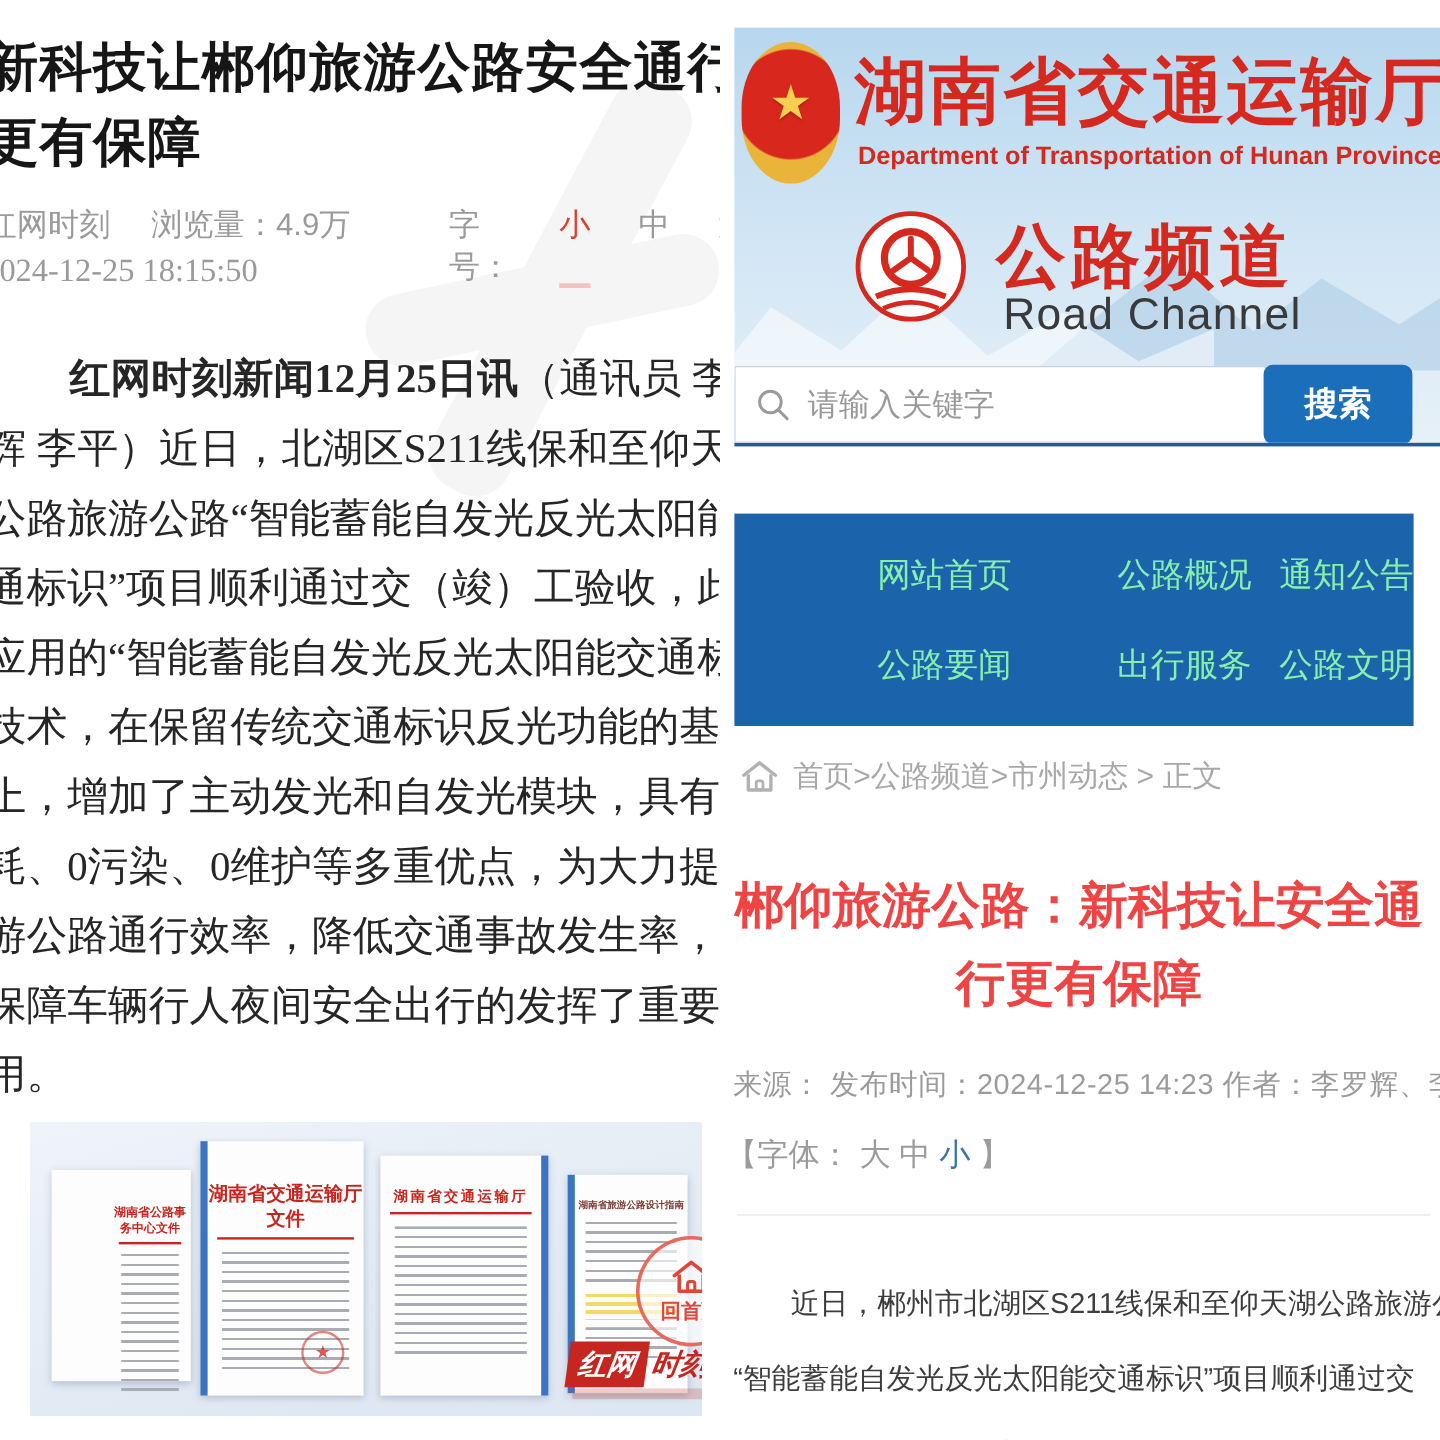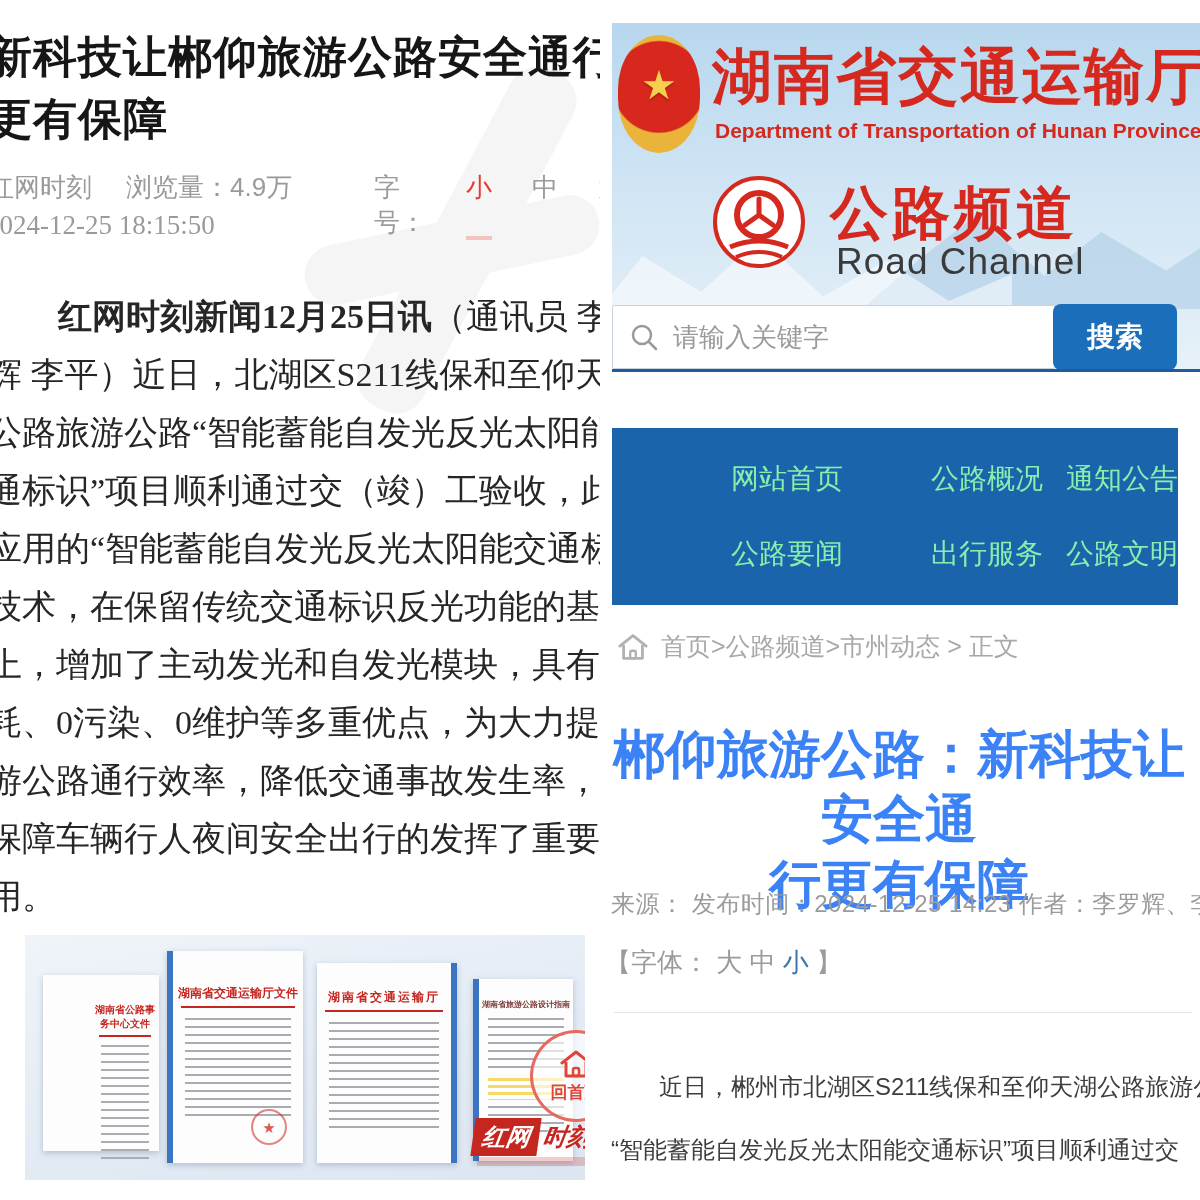--- a/index.html
+++ b/index.html
@@ -74,21 +74,21 @@
   .search-btn { position:absolute; left:441px; top:281px; width:124px; height:66px; background:#1b6fba;
     border:none; border-radius:8px; color:#fff; font-size:28px; font-weight:bold;
     font-family:"Liberation Sans", sans-serif; }
   .nav-panel { position:absolute; left:7px; top:428px; width:566px; height:177px; background:#1b63ab;
     display:grid; grid-template-columns:215px 200px 1fr; grid-template-rows:1fr 1fr;
     padding:14px 0 14px 16px; align-items:center; }
   .nav-item { color:#86efac; font-size:28px; white-space:nowrap;text-align:right; }
   .crumb { position:absolute; left:12px; top:630px; display:flex; align-items:center; gap:12px;
     font-size:25px; color:#a8a8a8; white-space:nowrap; }
   .rp-title { position:absolute; left:0; top:722px; width:588px; text-align:center;
-    font-size:52px; font-weight:bold; color:#3b82f6; line-height:65px; }
+    font-size:41px; font-weight:bold; color:#ef4444; line-height:65px; }
   .rp-meta { position:absolute; left:6px; top:888px; font-size:24px; color:#9b9b9b; white-space:nowrap; letter-spacing:.5px; }
   .rp-fontrow { position:absolute; left:0; top:945px; width:588px; text-align:left; font-size:26px; color:#9b9b9b; }
   .rp-fontrow .fz-small { color:#3c74a8; }
   .rp-divider { position:absolute; left:9px; top:1012px; width:578px; height:1px; background:#e4e4e4; }
   .rp-body { position:absolute; left:6px; top:1070px; width:640px; font-size:24px; color:#3d3d3d; }
   .rp-body .rbl { height:63px; line-height:34px; white-space:nowrap; }
   .rbl-ghost { opacity:.5; }
 </style>
 </head>
 <body>
@@ -135,21 +135,21 @@
   </div>
 
   <div class="doc-panel">
     <div class="doc" style="left:18px; top:40px; width:116px; height:176px; padding-top:28px;padding-left:48px;">
       <div class="dt" style="font-size:10px;">湖南省公路事务中心文件</div>
       <div class="redline"></div>
       <div class="tl" style="margin:8px 10px 0; height:120px;"></div>
     </div>
 
     <div class="doc spineL" style="left:142px; top:16px; width:136px; height:212px; padding-top:34px;">
-      <div class="dt" style="font-size:12px;">湖南省交通运输厅文件</div>
+      <div class="dt" style="font-size:16px;">湖南省交通运输厅文件</div>
       <div class="redline"></div>
       <div class="tl" style="margin:10px 12px 0; height:100px;"></div>
       <div class="seal" style="right:16px; bottom:18px;">★</div>
     </div>
 
     <div class="doc spineR" style="left:292px; top:28px; width:140px; height:200px; padding-top:26px;">
       <div class="dt" style="font-size:12px; letter-spacing:2px;">湖南省交通运输厅</div>
       <div class="redline"></div>
       <div class="tl" style="margin:10px 12px 0; height:110px;"></div>
     </div>

